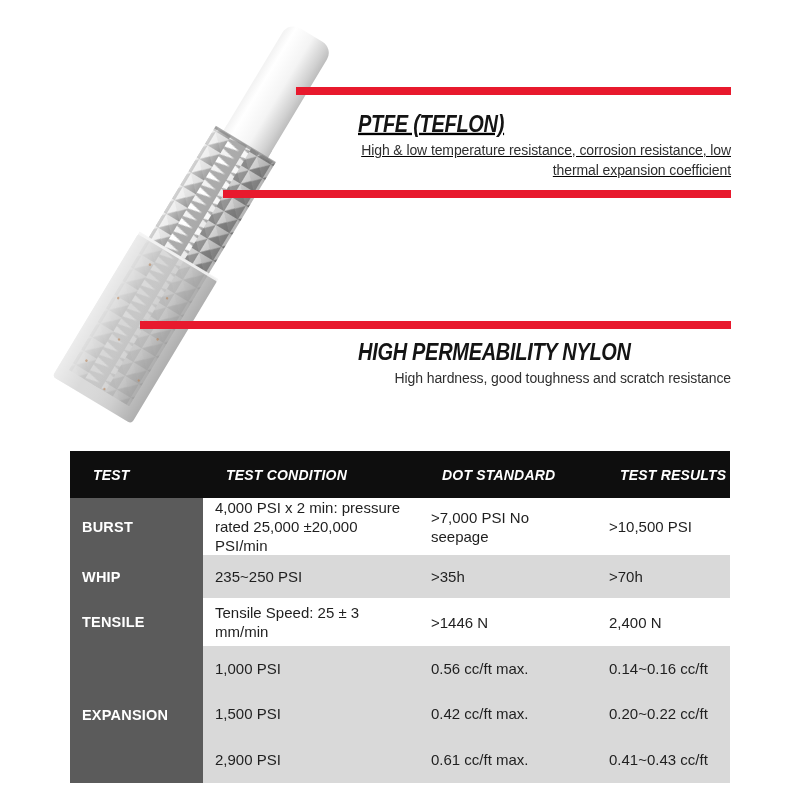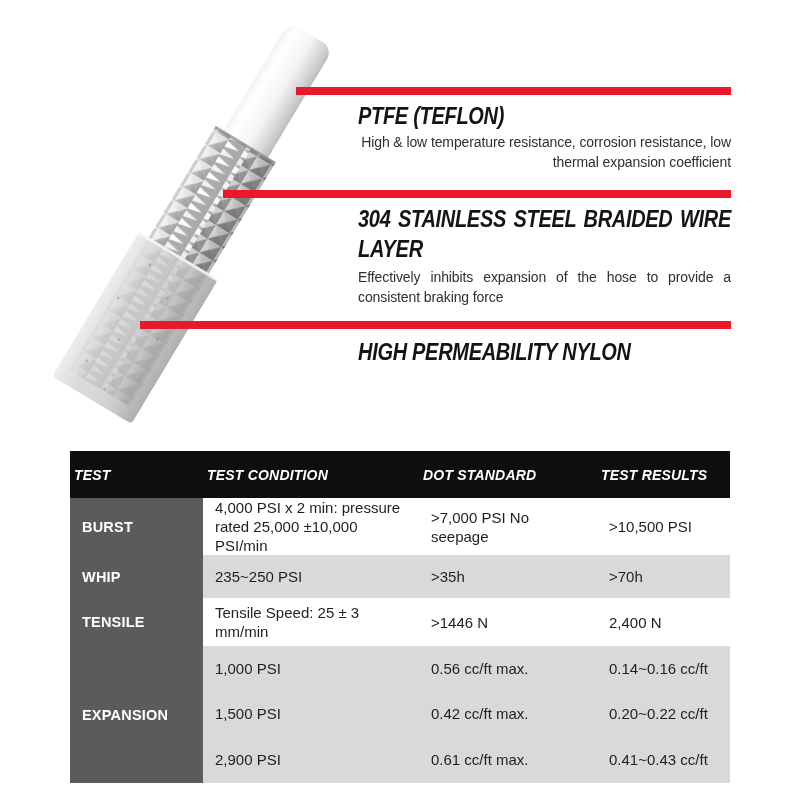--- a/index.html
+++ b/index.html
@@ -14,21 +14,21 @@
   .hose-svg { position:absolute; left:0; top:0; width:360px; height:430px; }
 
   
   .red-line { position:absolute; height:8px; background:#e8192d; }
   .red-line.l1 { left:296px; top:87px;  width:435px; }
   .red-line.l2 { left:223px; top:190px; width:508px; }
   .red-line.l3 { left:140px; top:321px; width:591px; }
 
   
   .callout { position:absolute; left:358px; width:373px; }
-  .callout.b1 { top:100px; }
+  .callout.b1 { top:108px;text-decoration:underline; }
   .callout.b2 { top:203px; }
   .callout.b3 { top:336px; }
   .callout h3 {
     font-size:20px; line-height:26px; font-weight:bold; font-style:italic;
     color:#141414; letter-spacing:-0.3px;
     transform:scaleY(1.18); transform-origin:left top;
   }
   .callout.b2 h3 { text-align:justify; }
   .callout p {
     font-size:14px; line-height:19.5px; color:#2f2f2f; letter-spacing:-0.1px;text-align:right;
@@ -38,21 +38,21 @@
   .callout.b3 p { margin-top:7px; }
 
   
   .spec-table {
     position:absolute; left:70px; top:451px; width:660px;
     border-collapse:separate; border-spacing:0; table-layout:fixed;
   }
   .spec-table th, .spec-table td { vertical-align:middle; text-align:left; }
   .spec-table thead th {
     background:#0e0e0e; color:#ffffff; font-style:italic; font-weight:bold;
-    font-size:14px; letter-spacing:0.2px; padding-left:4px; height:47px;
+    font-size:14px; letter-spacing:0.2px; padding-left:23px; height:47px;
   }
   .spec-table tbody th {
     background:#5b5b5b; color:#ffffff; font-weight:bold;
     font-size:14.5px; letter-spacing:0.2px; padding-left:12px;
   }
   .spec-table tbody td {
     font-size:15px; color:#1f1f1f; padding-left:12px; padding-right:14px;
     line-height:19px;
   }
   tr.r-burst   { height:49px; } tr.r-burst td   { background:#ffffff; }
@@ -124,47 +124,44 @@
   </svg>
 
   <div class="red-line l1"></div>
   <div class="red-line l2"></div>
   <div class="red-line l3"></div>
 
   <div class="callout b1">
     <h3>PTFE (TEFLON)</h3>
     <p>High &amp; low temperature resistance, corrosion resistance, low thermal expansion coefficient</p>
   </div>
-  <div class="callout b2">
-    <h3>304 STAINLESS STEEL BRAIDED WIRE LAYER</h3>
-    <p>Effectively inhibits expansion of the hose to provide a consistent braking force</p>
-  </div>
   <div class="callout b3">
     <h3>HIGH PERMEABILITY NYLON</h3>
+    <p>High hardness, good toughness and scratch resistance</p>
   </div>
 
   <table class="spec-table">
     <colgroup>
       <col style="width:133px">
         <col style="width:216px">
         <col style="width:178px">
         <col style="width:133px">
     </colgroup>
     <thead>
       <tr>
         <th>TEST</th>
         <th>TEST CONDITION</th>
         <th>DOT STANDARD</th>
         <th>TEST RESULTS</th>
       </tr>
     </thead>
     <tbody>
       <tr class="r-burst">
         <th>BURST</th>
-        <td>4,000 PSI x 2 min: pressure rated 25,000 ±10,000 PSI/min</td>
+        <td>4,000 PSI x 2 min: pressure rated 25,000 ±20,000 PSI/min</td>
         <td>&gt;7,000 PSI No seepage</td>
         <td>&gt;10,500 PSI</td>
       </tr>
       <tr class="r-whip">
         <th>WHIP</th>
         <td>235~250 PSI</td>
         <td>&gt;35h</td>
         <td>&gt;70h</td>
       </tr>
       <tr class="r-tensile">

